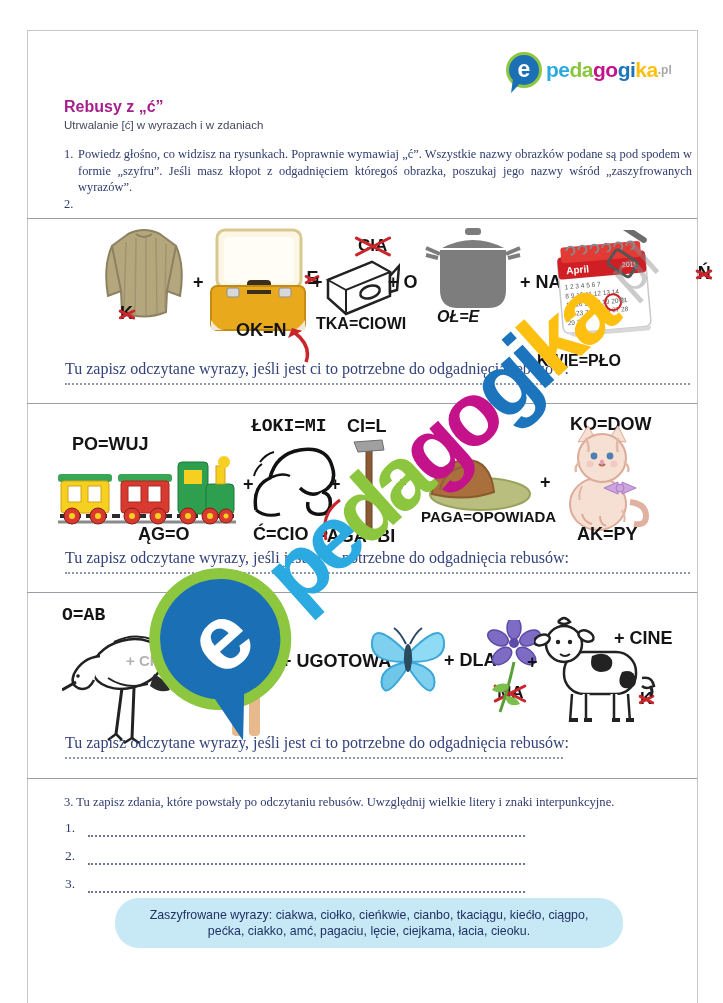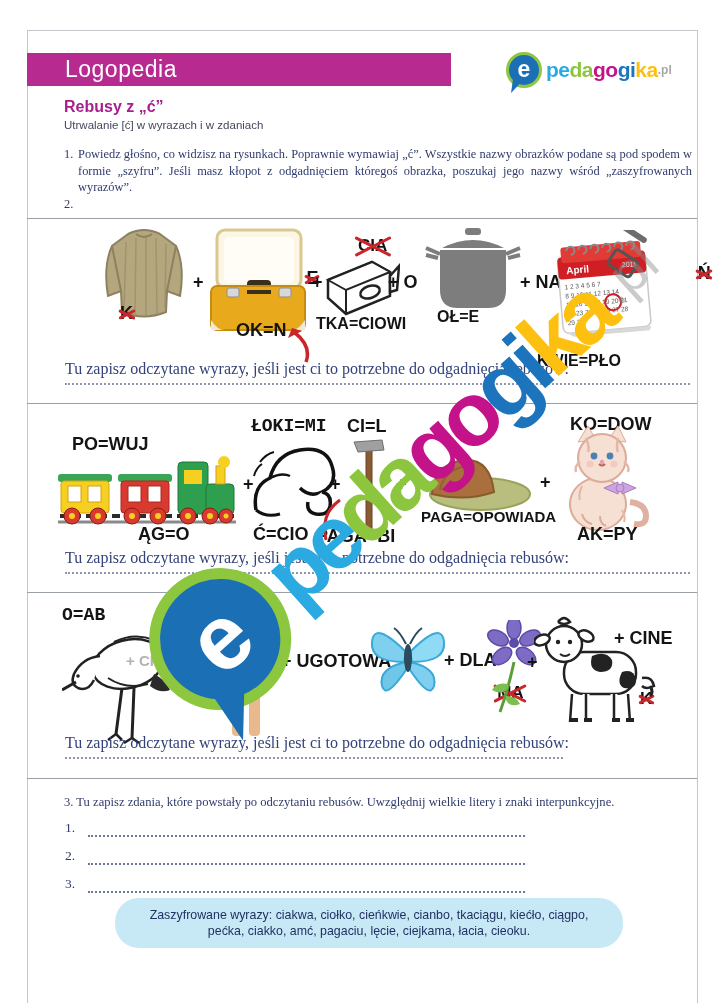--- a/index.html
+++ b/index.html
@@ -60,23 +60,20 @@
   .watermark .plsuffix{font-size:56px;color:#8e8e8e;opacity:.45;letter-spacing:0;margin-left:10px;}
   svg{display:block;}
 </style>
 </head>
 <body>
 
 <div id="canvas">
   <div class="abs page-border"></div>
 
   
-  <div class="abs brandbar">
-    <span>Logopedia</span>
-  </div>
   <div class="abs hlogo">
     <span class="elogo" style="width:36px;height:36px;">
       <span class="tail"></span>
       <span class="inner" style="font-size:23px;">e</span>
     </span>
     <span class="logoword">
         <span style="color: rgb(43, 170, 226);">p</span>
         <span style="color: rgb(43, 170, 226);">e</span>
         <span style="color: rgb(140, 198, 63);">d</span>
         <span style="color: rgb(140, 198, 63);">a</span>
@@ -160,21 +157,21 @@
 
   <div class="abs" style="left:424px;top:228px;">
     <svg width="98" height="92" viewBox="0 0 98 92">
       <rect x="41" y="0" width="16" height="7" rx="3" fill="#7d7d7d"></rect>
       <path d="M18,20 Q49,4 80,20 Z" fill="#7d7d7d"></path>
       <path d="M16,22 h66 v40 q0,18 -18,18 h-30 q-18,0 -18,-18 Z" fill="#7d7d7d"></path>
       <path d="M16,26 L2,20 M14,30 L2,27" stroke="#7d7d7d" stroke-width="4"></path>
       <path d="M82,26 L96,20 M84,30 L96,27" stroke="#7d7d7d" stroke-width="4"></path>
     </svg>
   </div>
-  <span class="abs lbl" style="left:437px;top:308px;">OŁ=E</span>
+  <span class="abs lbl" style="left:437px;top:308px;font-style:italic;">OŁ=E</span>
   <span class="abs lbl big" style="left:520px;top:272px;">+ NA</span>
 
   <div class="abs" style="left:550px;top:230px;">
     <svg width="108" height="110" viewBox="0 0 108 110">
       <g transform="rotate(-5 54 60)">
         <rect x="10" y="24" width="88" height="76" rx="6" fill="#fff" stroke="#c9c9c9" stroke-width="1.5"></rect>
         <path d="M14,100 L98,100 L96,104 L20,104 Z" fill="#d8d8d8"></path>
         <rect x="10" y="24" width="88" height="22" rx="4" fill="#cf1f24"></rect>
         <rect x="14" y="14" width="80" height="16" rx="3" fill="#e23a35"></rect>
         <g stroke="#8a8a8a" stroke-width="2" fill="none">

